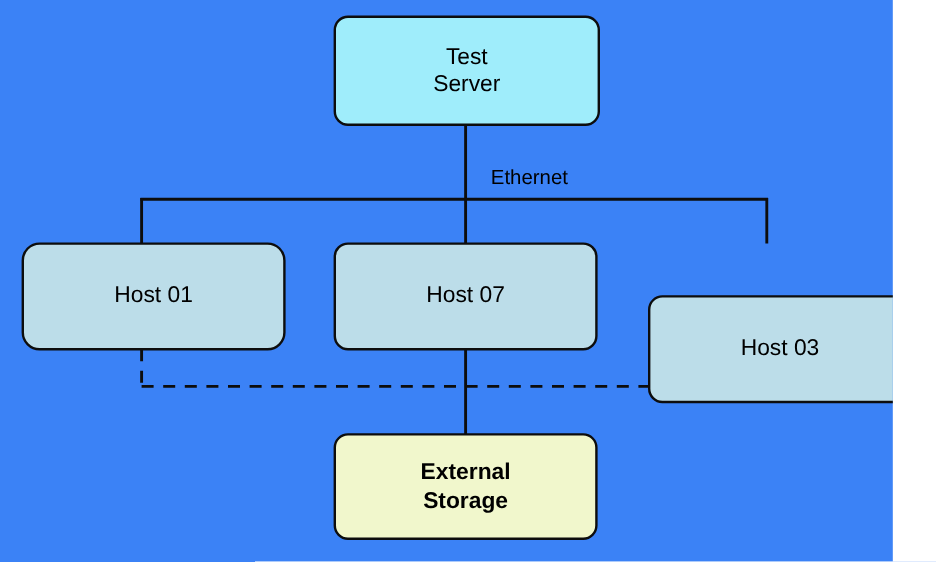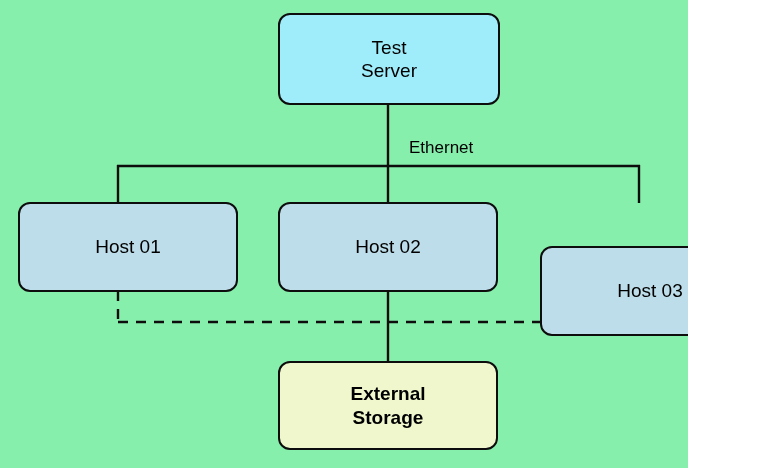--- a/index.html
+++ b/index.html
@@ -5,23 +5,23 @@
   html, body {
     margin: 0;
     padding: 0;
     background: #ffffff;
   }
   body {
     font-family: "Liberation Sans", sans-serif;
   }
   #diagram-canvas {
     position: relative;
-    width: 688px;
+    width: 744px;
     height: 468px;
-    background: #86efac;
+    background: #3b82f6;
     overflow: hidden;
   }
   .svg-layer {
     position: absolute;
     left: 0;
     top: 0;
     width: 780px;
     height: 468px;
   }
   .node {
@@ -77,26 +77,26 @@
     <line x1="388" y1="291" x2="388" y2="362" stroke="#0d0d0d" stroke-width="2.4"></line>
   </svg>
 
   <div class="node" id="node-test-server" style="left:278px; top:13px; width:222px; height:92px; background:#9fedfb;">
     <span class="node-label">Test
 Server</span>
   </div>
 
   <div class="edge-label" style="left:409px; top:138px;">Ethernet</div>
 
-  <div class="node" id="node-host-01" style="left:18px; top:202px; width:220px; height:90px; background:#bcdde9;">
+  <div class="node" id="node-host-01" style="left:18px; top:202px; width:220px; height:90px; background:#bcdde9;border-radius:15px;">
     <span class="node-label">Host 01</span>
   </div>
 
   <div class="node" id="node-host-02" style="left:278px; top:202px; width:220px; height:90px; background:#bcdde9;">
-    <span class="node-label">Host 02</span>
+    <span class="node-label">Host 07</span>
   </div>
 
   <div class="node" id="node-host-03" style="left:540px; top:202px; width:220px; height:90px; background:#bcdde9;margin-top:44px;">
     <span class="node-label">Host 03</span>
   </div>
 
   <div class="node" id="node-external-storage" style="left:278px; top:361px; width:220px; height:89px; background:#f1f7cc;font-weight:bold;">
     <span class="node-label">External
 Storage</span>
   </div>

